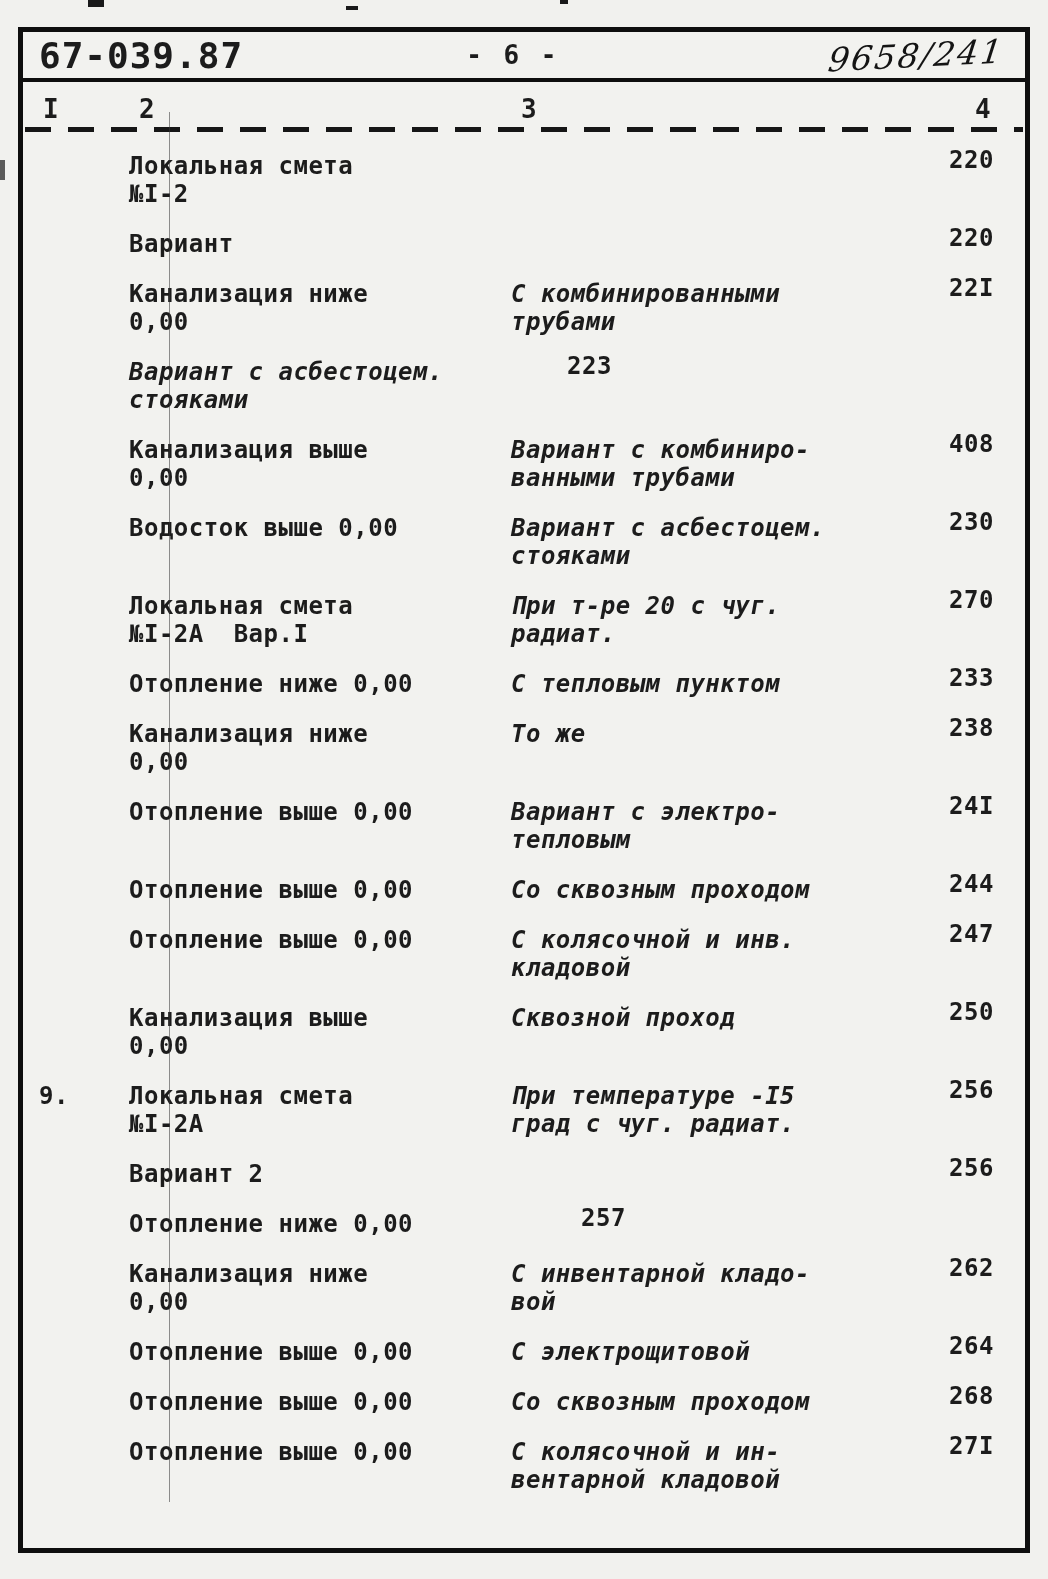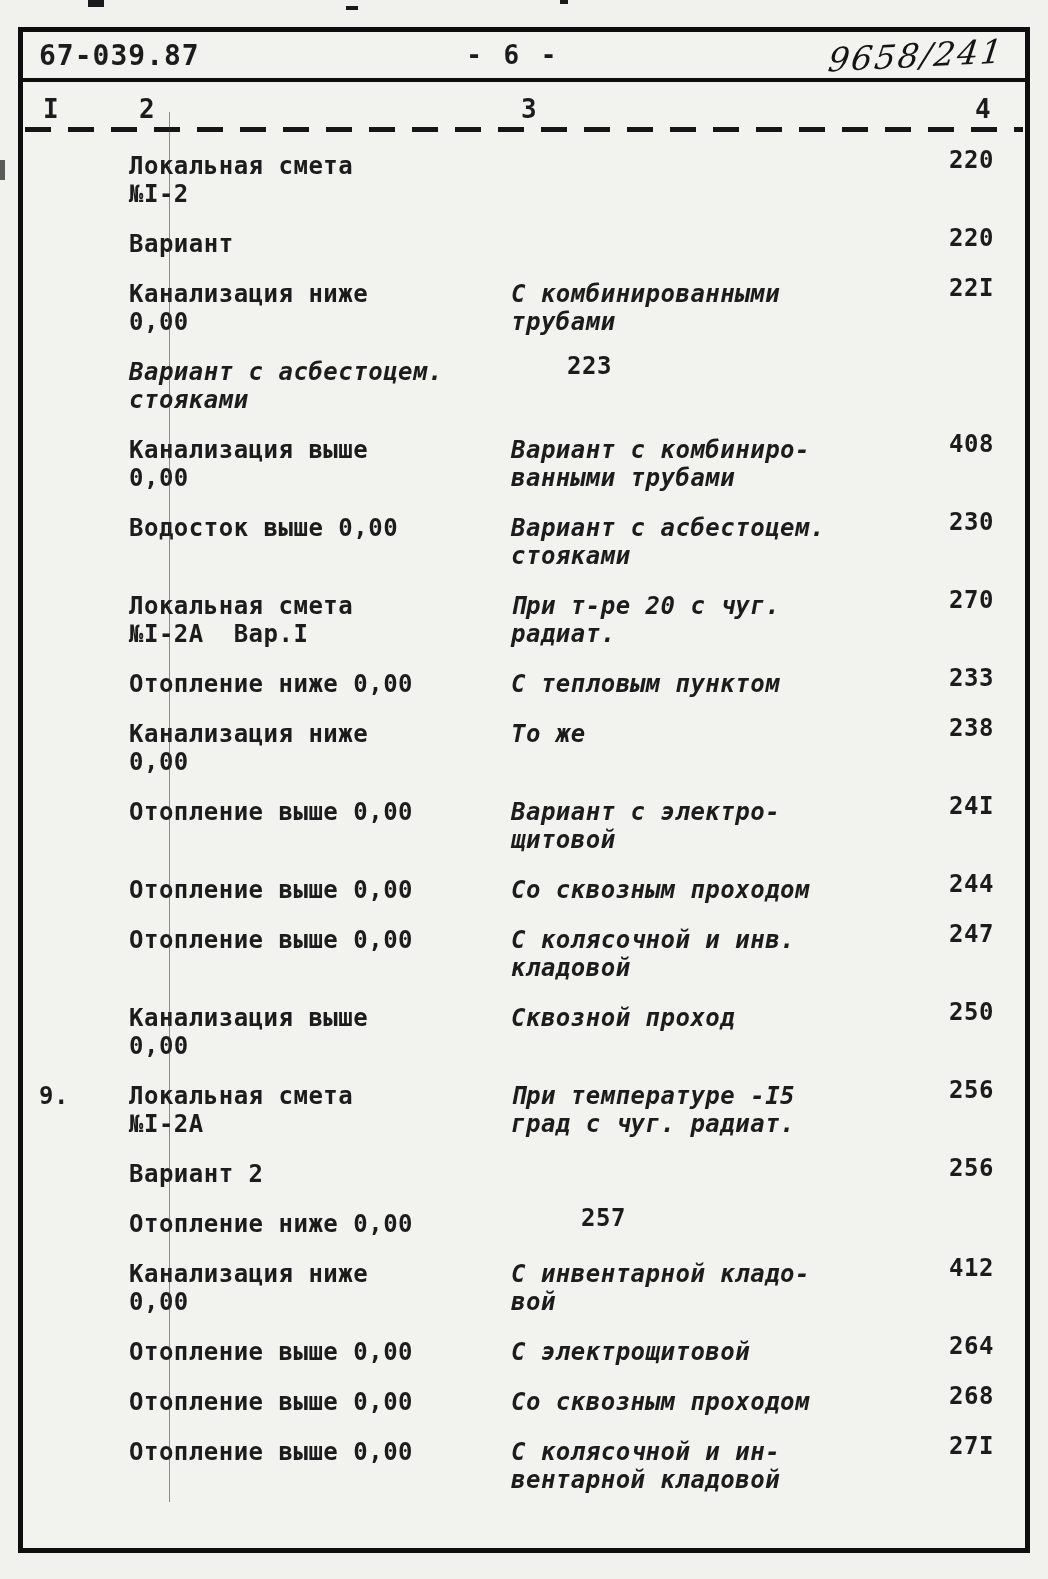--- a/index.html
+++ b/index.html
@@ -14,21 +14,21 @@
     border:5px solid #0e0e0e;
     background:#f2f2ef;
   }
   
   .title-band{
     position:relative;height:46px;display:flex;align-items:center;
     border-bottom:4px solid #0e0e0e;
     padding:0 22px 0 16px;
   }
   .doc-number{
-    font-size:28px;font-weight:700;letter-spacing:1px;
+    font-size:36px;font-weight:700;letter-spacing:1px;
   }
   .page-marker{
     position:absolute;left:50%;transform:translateX(-62%);
     font-size:26px;font-weight:700;letter-spacing:3px;
   }
   .handwritten{
     margin-left:auto;
     font-family:"DejaVu Serif", serif;font-style:italic;
     font-size:33px;font-weight:500;letter-spacing:2px;
     transform:skewX(-10deg) rotate(-3deg);
@@ -171,21 +171,21 @@
     <div class="cell c-title">Канализация ниже
 0,00</div>
     <div class="cell c-desc">То же</div>
     <div class="cell c-page">238</div>
   </div>
 
   <div class="row">
     <div class="cell c-num"></div>
     <div class="cell c-title">Отопление выше 0,00</div>
     <div class="cell c-desc">Вариант с электро-
-щитовой</div>
+тепловым</div>
     <div class="cell c-page">24I</div>
   </div>
 
   <div class="row">
     <div class="cell c-num"></div>
     <div class="cell c-title">Отопление выше 0,00</div>
     <div class="cell c-desc">Со сквозным проходом</div>
     <div class="cell c-page">244</div>
   </div>
 
@@ -226,21 +226,21 @@
     <div class="cell c-title">Отопление ниже 0,00</div>
     <div class="cell c-page">257</div>
   </div>
 
   <div class="row">
     <div class="cell c-num"></div>
     <div class="cell c-title">Канализация ниже
 0,00</div>
     <div class="cell c-desc">С инвентарной кладо-
 вой</div>
-    <div class="cell c-page">412</div>
+    <div class="cell c-page">262</div>
   </div>
 
   <div class="row">
     <div class="cell c-num"></div>
     <div class="cell c-title">Отопление выше 0,00</div>
     <div class="cell c-desc">С электрощитовой</div>
     <div class="cell c-page">264</div>
   </div>
 
   <div class="row">

